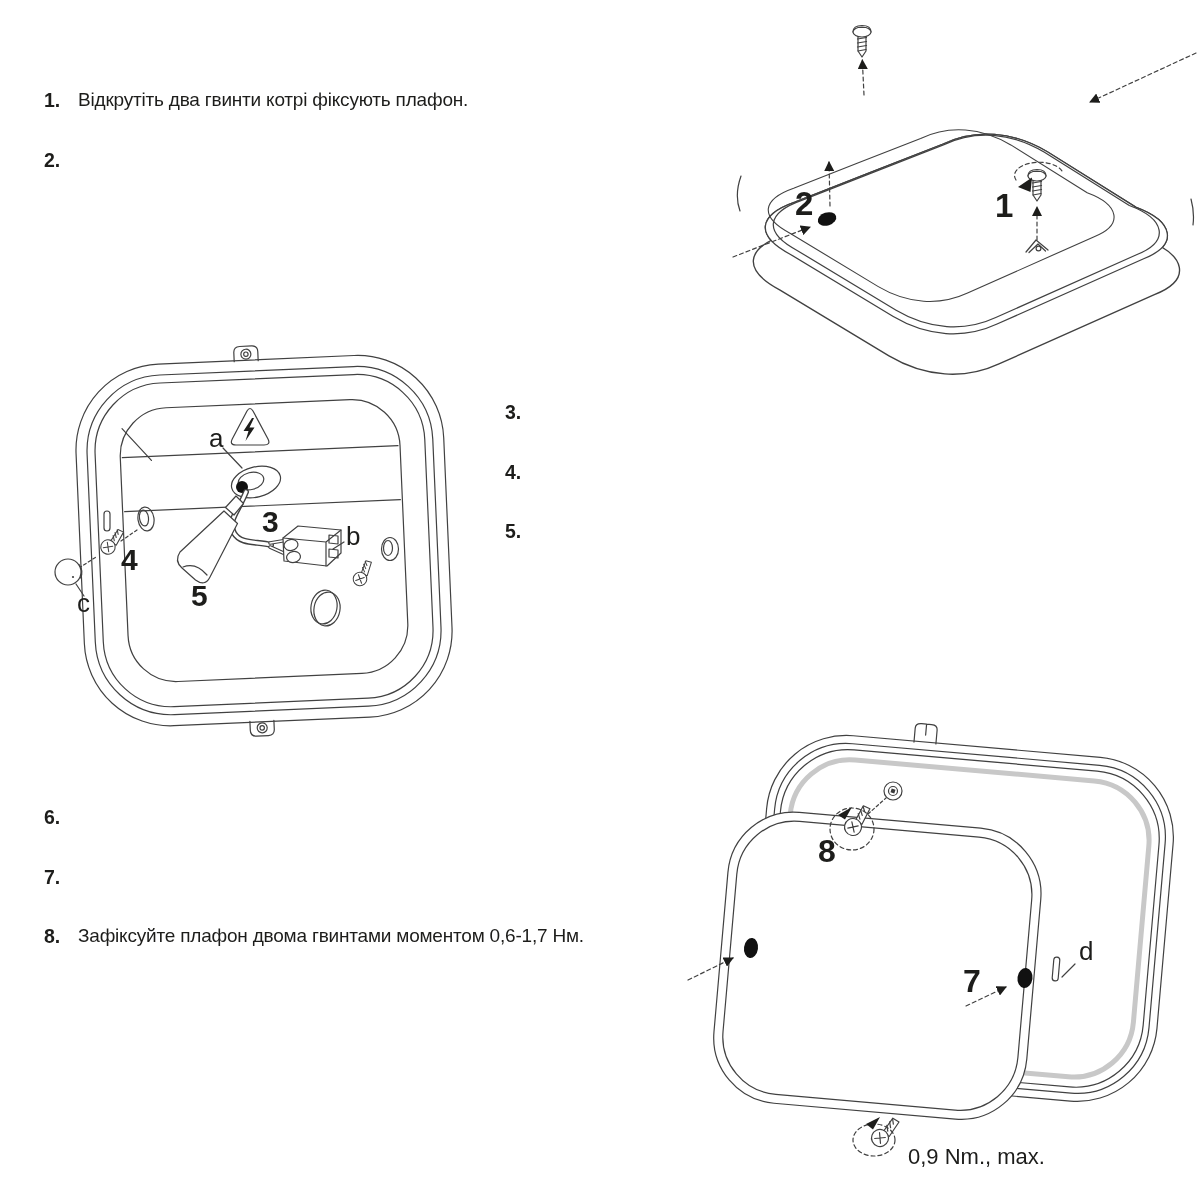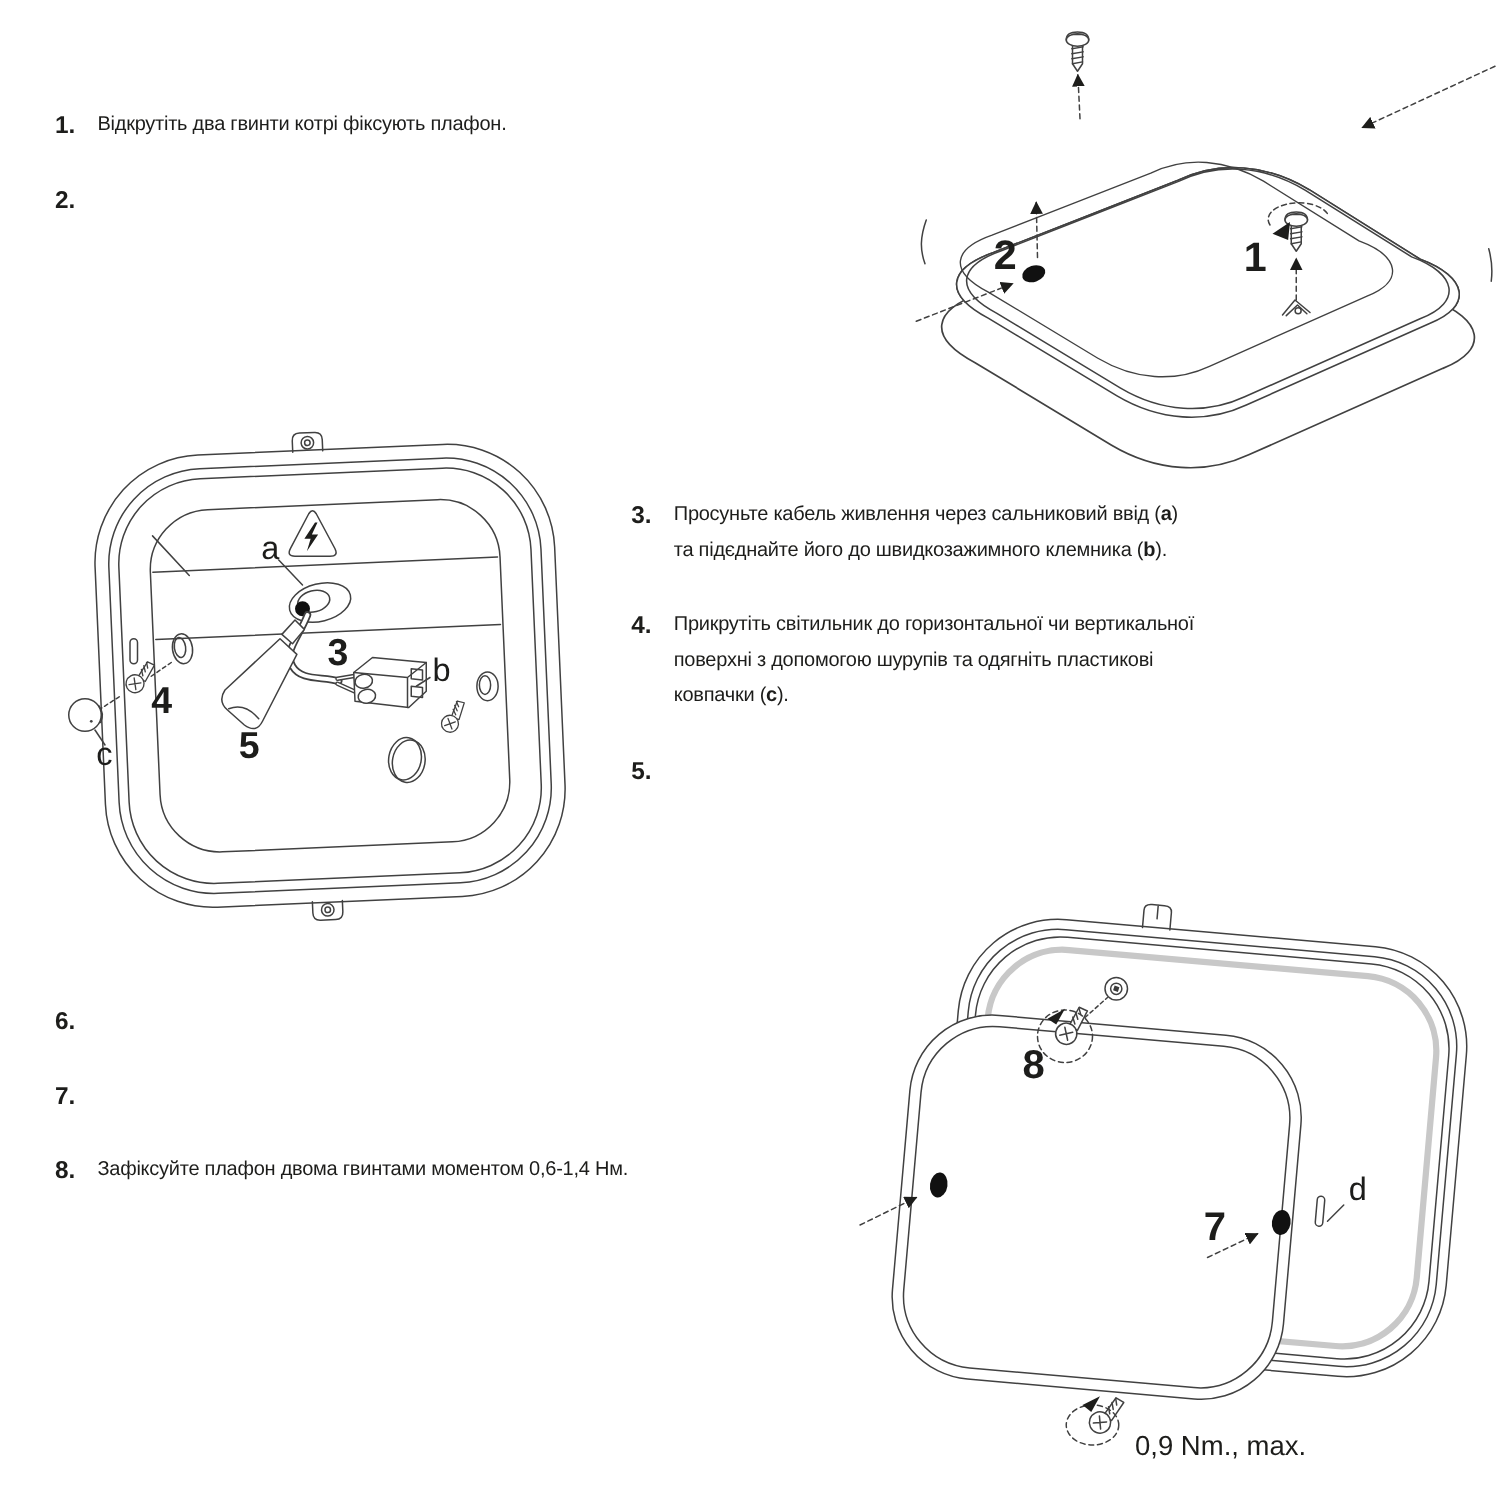--- a/index.html
+++ b/index.html
@@ -12,21 +12,21 @@
   #steps-top{left:44px;top:86px;width:700px;}
   #steps-right{left:505px;top:398px;width:700px;}
   #steps-bottom{left:44px;top:803px;width:700px;}
   .step{display:flex;align-items:flex-start;}
   .step + .step{margin-top:31px;}
   .step .num{
     font-weight:bold;flex:0 0 34px;width:34px;
     font-size:19.5px;line-height:28.5px;
   }
   .step .text{
-    font-size:16px;line-height:28.5px;letter-spacing:-0.2px;
+    font-size:19px;line-height:28.5px;letter-spacing:-0.2px;
     white-space:nowrap;
   }
   .step .text b{font-weight:bold;}
   svg{position:absolute;overflow:visible;}
   #figA{left:730px;top:0px;}
   #figB{left:40px;top:340px;}
   #figC{left:670px;top:715px;}
   .lbl{font-family:"Liberation Sans",sans-serif;fill:#1d1d1b;stroke:none;}
   .lbl-num{font-weight:bold;}
 </style>
@@ -40,40 +40,38 @@
         <div class="num">1.</div>
         <div class="text">Відкрутіть два гвинти котрі фіксують плафон.</div>
       </div>
       <div class="step">
         <div class="num">2.</div>
       </div>
     </div>
   <div id="steps-right" class="steps">
       <div class="step">
         <div class="num">3.</div>
-        <div class="text">Просуньте кабель живлення через сальниковий ввід (<b>a</b>)<br>та підєднайте його до швидкозажимного клемника (<b>b</b>).</div>
       </div>
       <div class="step">
         <div class="num">4.</div>
-        <div class="text">Прикрутіть світильник до горизонтальної чи вертикальної<br>поверхні з допомогою шурупів та одягніть пластикові<br>ковпачки (<b>c</b>).</div>
       </div>
       <div class="step">
         <div class="num">5.</div>
       </div>
     </div>
   <div id="steps-bottom" class="steps">
       <div class="step">
         <div class="num">6.</div>
       </div>
       <div class="step">
         <div class="num">7.</div>
       </div>
       <div class="step">
         <div class="num">8.</div>
-        <div class="text">Зафіксуйте плафон двома гвинтами моментом 0,6-1,4 Нм.</div>
+        <div class="text">Зафіксуйте плафон двома гвинтами моментом 0,6-1,7 Нм.</div>
       </div>
     </div>
 
   <svg id="figA" width="470" height="365" viewBox="730 0 470 365">
     <defs>
       <marker id="mA" viewBox="0 0 10 10" refX="9" refY="5" markerWidth="8.5" markerHeight="8.5" orient="auto">
         <path d="M0,0 L10,5 L0,10 Z" fill="#1d1d1b"></path>
       </marker>
       <g id="vscrewA">
         <path d="M-4,3 L-4,19 L0,25 L4,19 L4,3" fill="#fff"></path>

